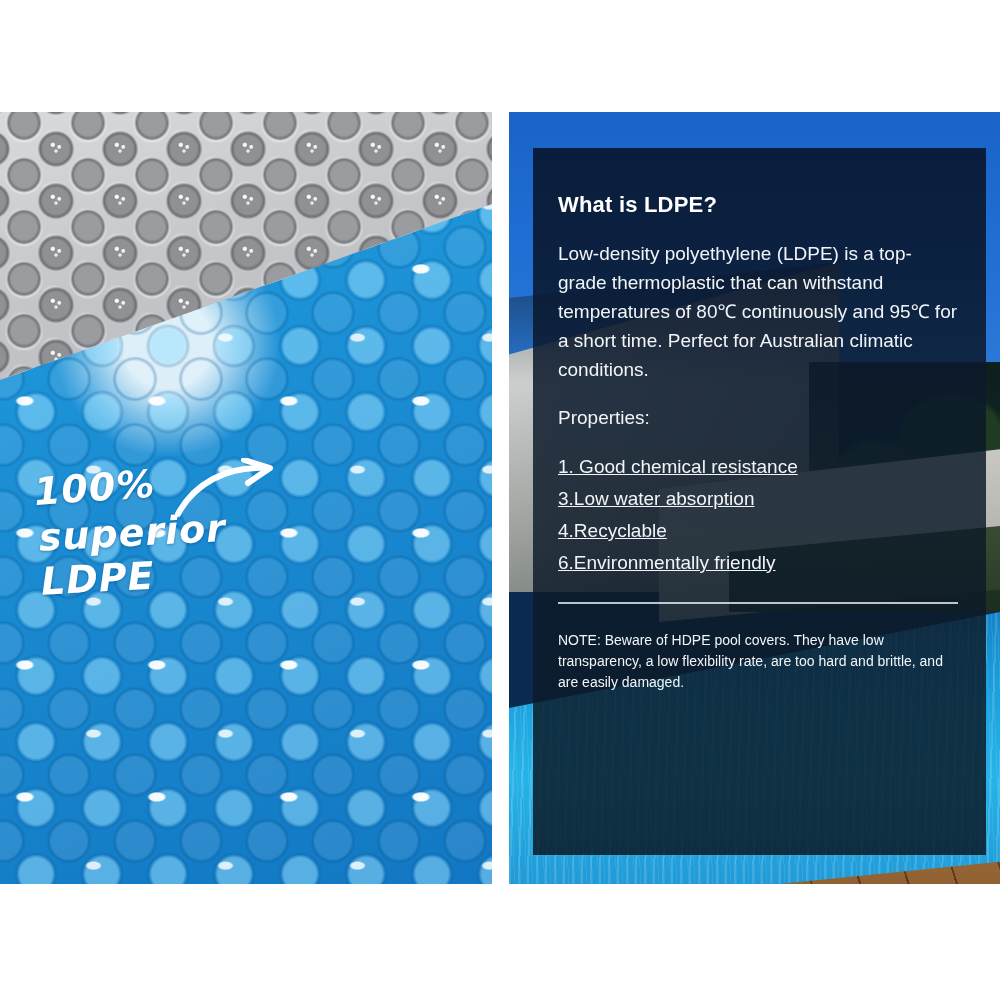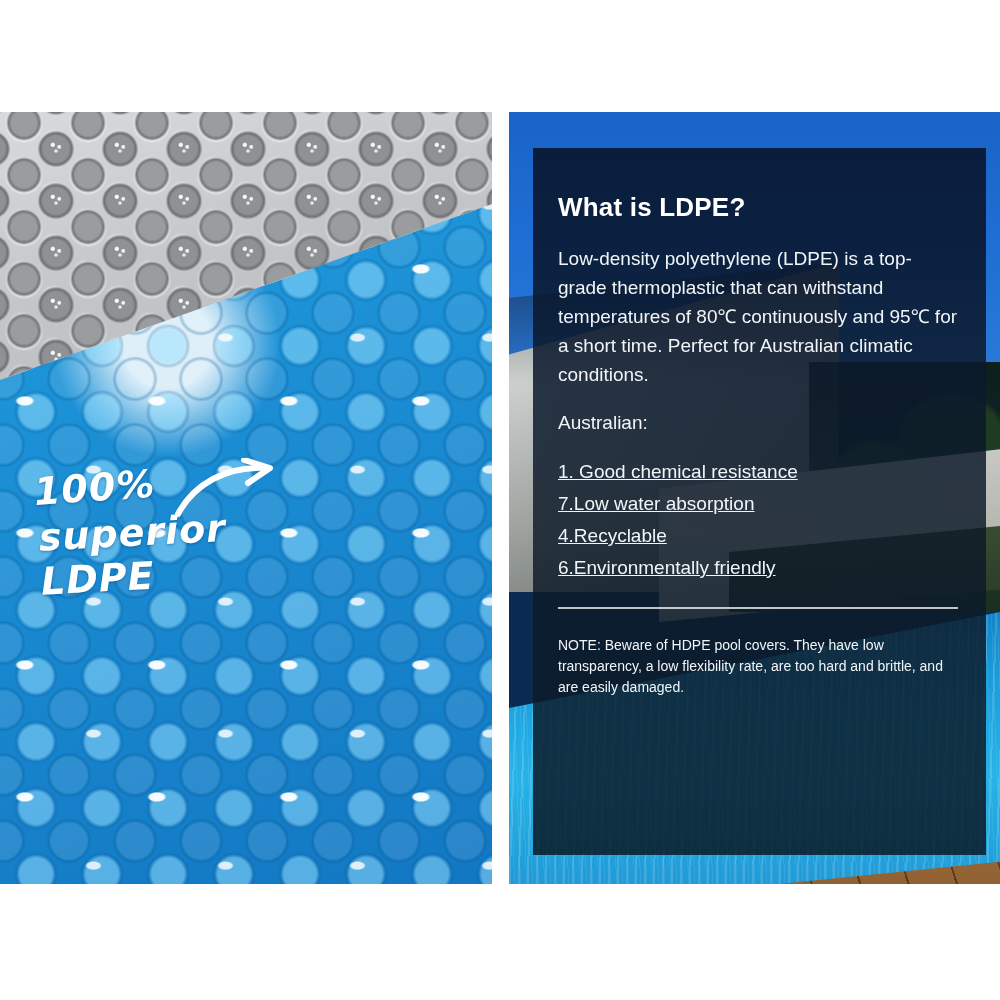--- a/index.html
+++ b/index.html
@@ -166,21 +166,21 @@
     position:absolute;left:24px;top:36px;width:453px;height:707px;
     background:linear-gradient(180deg,
       rgba(8,22,48,.92) 0%,
       rgba(10,24,44,.86) 28%,
       rgba(12,26,40,.82) 55%,
       rgba(10,26,40,.86) 100%);
     box-sizing:border-box;
     padding:44px 0 0 25px;
   }
   .card-title{
-    margin:0 0 22px 0;color:#ffffff;font-size:26px;font-weight:700;
+    margin:0 0 22px 0;color:#ffffff;font-size:22px;font-weight:700;
     letter-spacing:.2px;
   }
   .card-body{
     color:#f2f5f8;font-size:19px;line-height:1.52;font-weight:400;
     max-width:400px;
   }
   .card-body p{margin:4px 0 20px 0;}
   .props-label{margin:0 0 2px 0;}
   .props-list{margin:0;padding:0;list-style:none;text-decoration:underline;}
   .props-list li{margin:0 0 3px 0;}
@@ -229,24 +229,24 @@
     <div class="pool-shimmer"></div>
     <div class="deck"></div>
     <div class="deck-planks"></div>
 
     <div class="info-card">
       <h1 class="card-title">What is LDPE?</h1>
 
       <div class="card-body">
         <p>Low-density polyethylene (LDPE) is a top-grade thermoplastic that can withstand temperatures of 80℃ continuously and 95℃ for a short time. Perfect for Australian climatic conditions.</p>
 
-        <p class="props-label">Australian:</p>
+        <p class="props-label">Properties:</p>
         <ul class="props-list">
           <li>1. Good chemical resistance</li>
-          <li>7.Low water absorption</li>
+          <li>3.Low water absorption</li>
           <li>4.Recyclable</li>
           <li>6.Environmentally friendly</li>
         </ul>
 
         <div class="divider"></div>
 
         <p class="note">NOTE: Beware of HDPE pool covers. They have low transparency, a low flexibility rate, are too hard and brittle, and are easily damaged.</p>
       </div>
     </div>
   </div>

